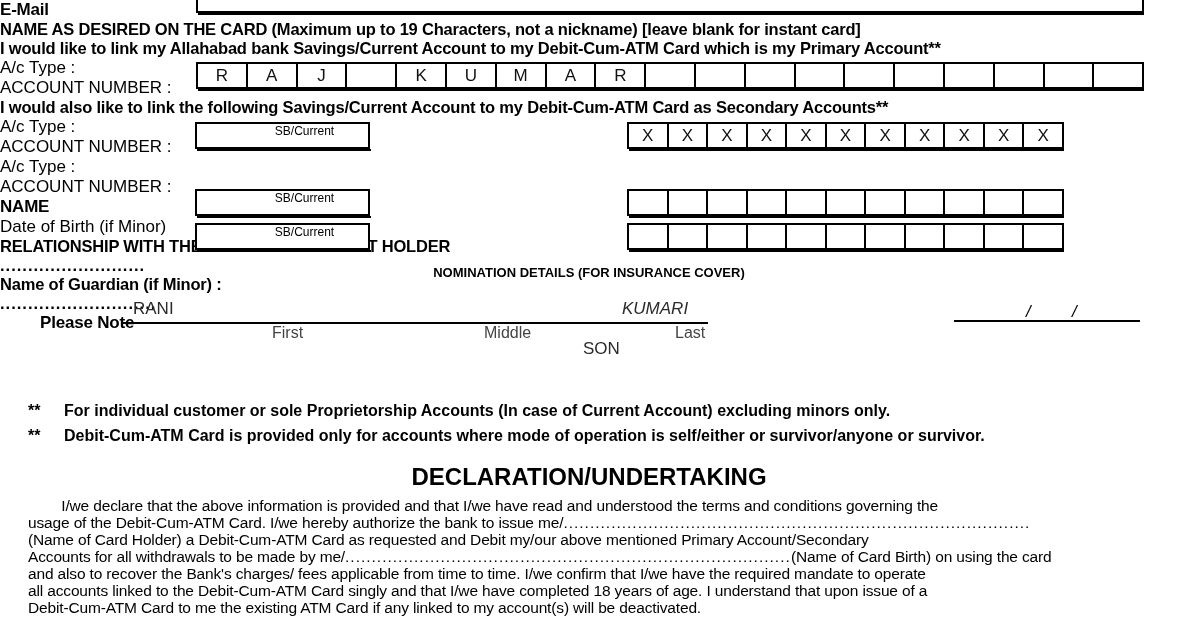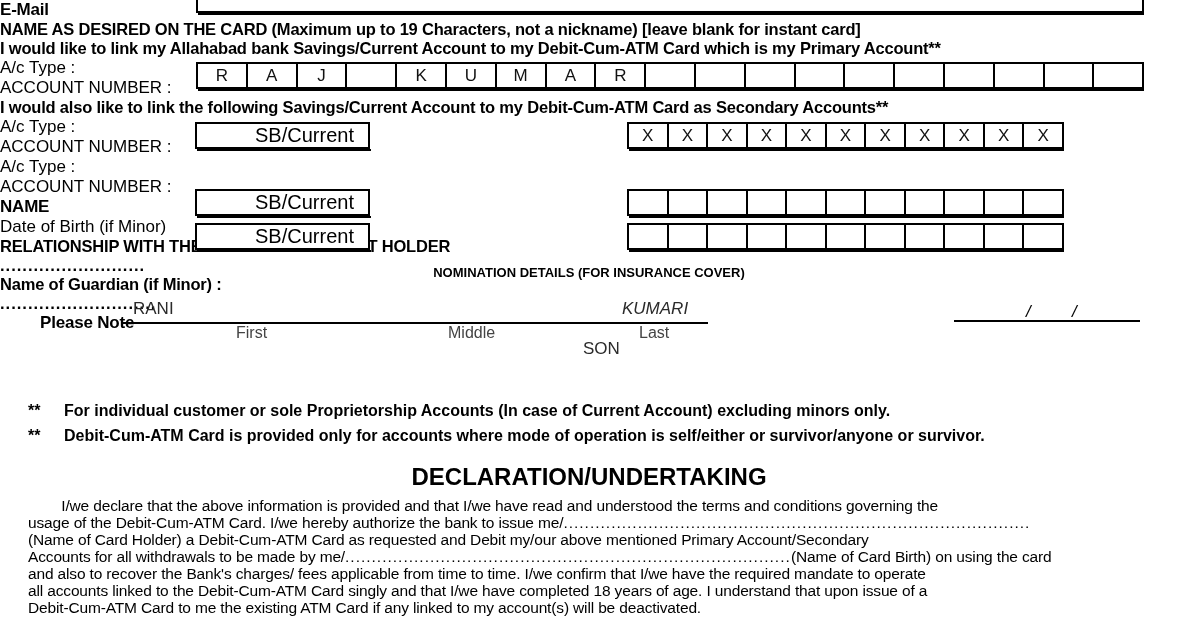--- a/index.html
+++ b/index.html
@@ -77,23 +77,23 @@
     color: #111;
   }
   .comb .cell:last-child { border-right: none; }
 
   
   .actype-box {
     position: absolute;
     border: 2px solid #000;
     box-sizing: border-box;
     display: flex;
-    align-items: flex-end;
+    align-items: flex-start;
     justify-content: center;
-    font-size: 20px;
+    font-size: 12px;
     background: #fff;
     padding-left: 44px;
   }
   .actype-box::after {
     content: "";
     position: absolute;
     left: 0; right: -3px; bottom: -4px;
     height: 2px;
     background: #000;
   }
@@ -110,20 +110,21 @@
     font-size: 17px;
     font-weight: normal;
     color: #2b2b2b;
     white-space: nowrap;
   }
   .sublabel {
     position: absolute;
     font-size: 16px;
     color: #444;
     white-space: nowrap;
+    margin-left: 36px;
   }
 
   .dots {
     display: inline-block;
     overflow: hidden;
     white-space: nowrap;
     vertical-align: bottom;
     letter-spacing: 1px;
   }
 

